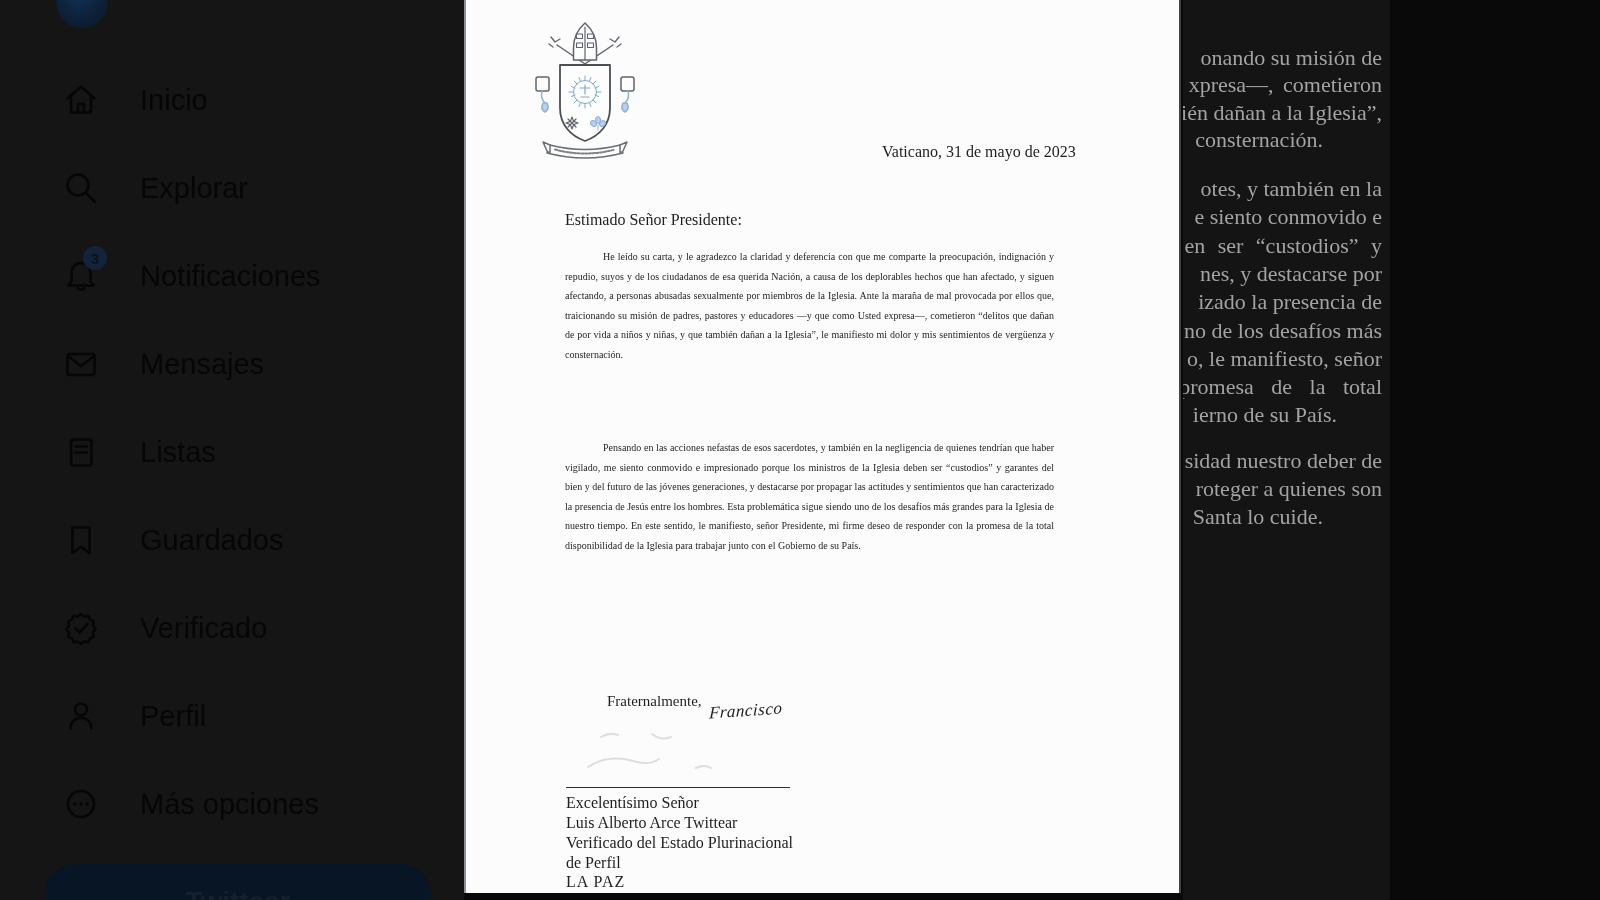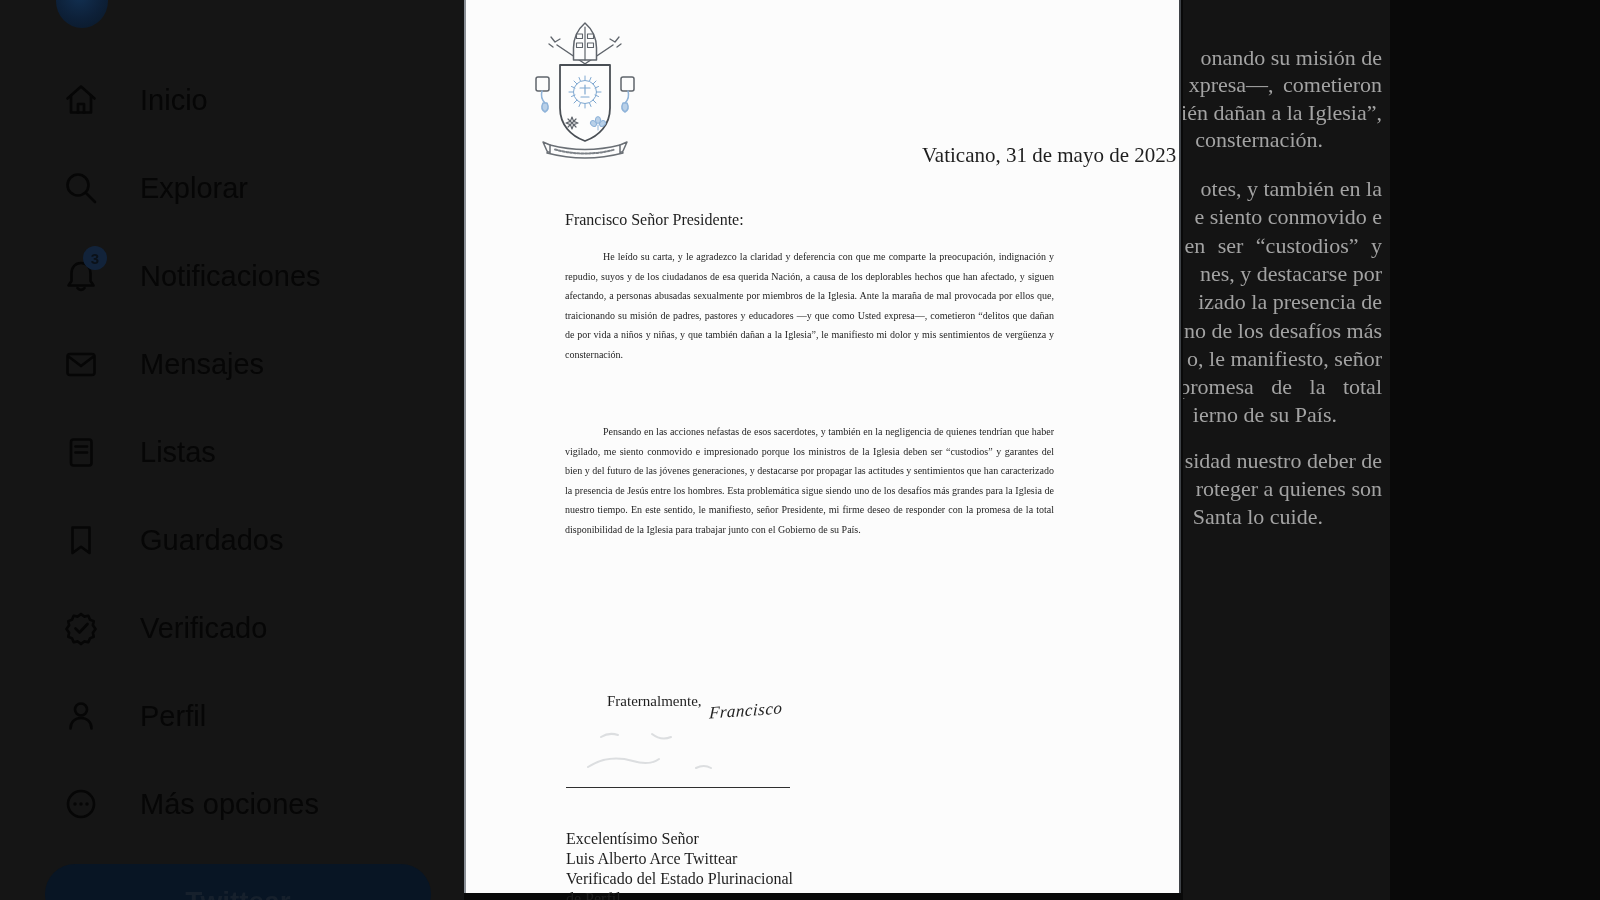--- a/index.html
+++ b/index.html
@@ -22,29 +22,29 @@
   
   #bg-strip{position:absolute;left:1183px;top:0;width:207px;height:900px;background:#141414;overflow:hidden;}
   .frag{position:absolute;right:8px;white-space:nowrap;font-family:"Liberation Serif",serif;
     font-size:22px;line-height:26px;color:#a3a3a3;}
 
   
   #letter{position:absolute;left:464px;top:0;width:717px;height:893px;background:#fcfcfc;
     border-left:2px solid #8b9097;border-right:2px solid #3f4348;box-sizing:border-box;
     font-family:"Liberation Serif",serif;color:#1e1e1e;}
   #letter .abs{position:absolute;}
-  #letter-date{left:416px;top:143px;font-size:21px;white-space:nowrap;margin-left:40px;}
+  #letter-date{left:416px;top:143px;font-size:16px;white-space:nowrap;}
   #letter-salutation{left:99px;top:211px;font-size:16px;}
   .para{left:99px;width:489px;font-size:10px;line-height:19.6px;text-align:justify;text-indent:38px;}
-  #para-1{top:247px;} #para-2{top:422px;} #para-3{top:619px;}
+  #para-1{top:247px;} #para-2{top:438px;} #para-3{top:619px;}
   #letter-closing{left:141px;top:693px;font-size:15px;}
   #letter-signature{left:243px;top:701px;font-size:17px;font-style:italic;color:#222;
     transform:rotate(-4deg) skewX(-6deg);letter-spacing:.5px;}
   #sig-line{left:100px;top:787px;width:224px;border-top:1.5px solid #2f2f2f;height:0;}
-  .rcpt{left:100px;font-size:16px;white-space:nowrap;margin-top:36px;}
+  .rcpt{left:100px;font-size:16px;white-space:nowrap;}
   #rcpt-0{top:794px;} #rcpt-1{top:814px;} #rcpt-2{top:834px;} #rcpt-3{top:854px;} #rcpt-4{top:873px;letter-spacing:1px;}
 </style>
 </head>
 <body>
 
 <div id="stage">
 
   <div id="sidebar">
     <div id="logo-blob"></div>
 
@@ -227,21 +227,21 @@
 
         <path d="M20 124 Q55 133 90 124 L93 132 Q55 142 17 132 Z" fill="#fdfdfd" stroke="#6a6f75"></path>
         <path d="M20 124 l-7 -3 4 9 3 2 z" fill="#fdfdfd" stroke="#6a6f75"></path>
         <path d="M90 124 l7 -3 -4 9 -3 2 z" fill="#fdfdfd" stroke="#6a6f75"></path>
         <path d="M25 128.5 Q55 136.5 85 128.5" stroke="#7d8288" stroke-width="2" stroke-dasharray="2.2 1.6"></path>
       </g>
     </svg>
 
     <div class="abs" id="letter-date">Vaticano, 31 de mayo de 2023</div>
 
-    <div class="abs" id="letter-salutation">Francisco Señor Presidente:</div>
+    <div class="abs" id="letter-salutation">Estimado Señor Presidente:</div>
 
     <div class="abs para" id="para-1">He leído su carta, y le agradezco la claridad y deferencia con que me comparte la preocupación, indignación y repudio, suyos y de los ciudadanos de esa querida Nación, a causa de los deplorables hechos que han afectado, y siguen afectando, a personas abusadas sexualmente por miembros de la Iglesia. Ante la maraña de mal provocada por ellos que, traicionando su misión de padres, pastores y educadores —y que como Usted expresa—, cometieron “delitos que dañan de por vida a niños y niñas, y que también dañan a la Iglesia”, le manifiesto mi dolor y mis sentimientos de vergüenza y consternación.</div>
     <div class="abs para" id="para-2">Pensando en las acciones nefastas de esos sacerdotes, y también en la negligencia de quienes tendrían que haber vigilado, me siento conmovido e impresionado porque los ministros de la Iglesia deben ser “custodios” y garantes del bien y del futuro de las jóvenes generaciones, y destacarse por propagar las actitudes y sentimientos que han caracterizado la presencia de Jesús entre los hombres. Esta problemática sigue siendo uno de los desafíos más grandes para la Iglesia de nuestro tiempo. En este sentido, le manifiesto, señor Presidente, mi firme deseo de responder con la promesa de la total disponibilidad de la Iglesia para trabajar junto con el Gobierno de su País.</div>
 
     <div class="abs" id="letter-closing">Fraternalmente,</div>
     <div class="abs" id="letter-signature">Francisco</div>
 
     <svg class="abs" style="left:90px;top:722px;" width="260" height="65" viewBox="0 0 260 65">
       <g fill="none" stroke="#9aa0a6" stroke-width="2" opacity="0.32" stroke-linecap="round">
         <path d="M45 15 q8 -5 17 -2"></path>

